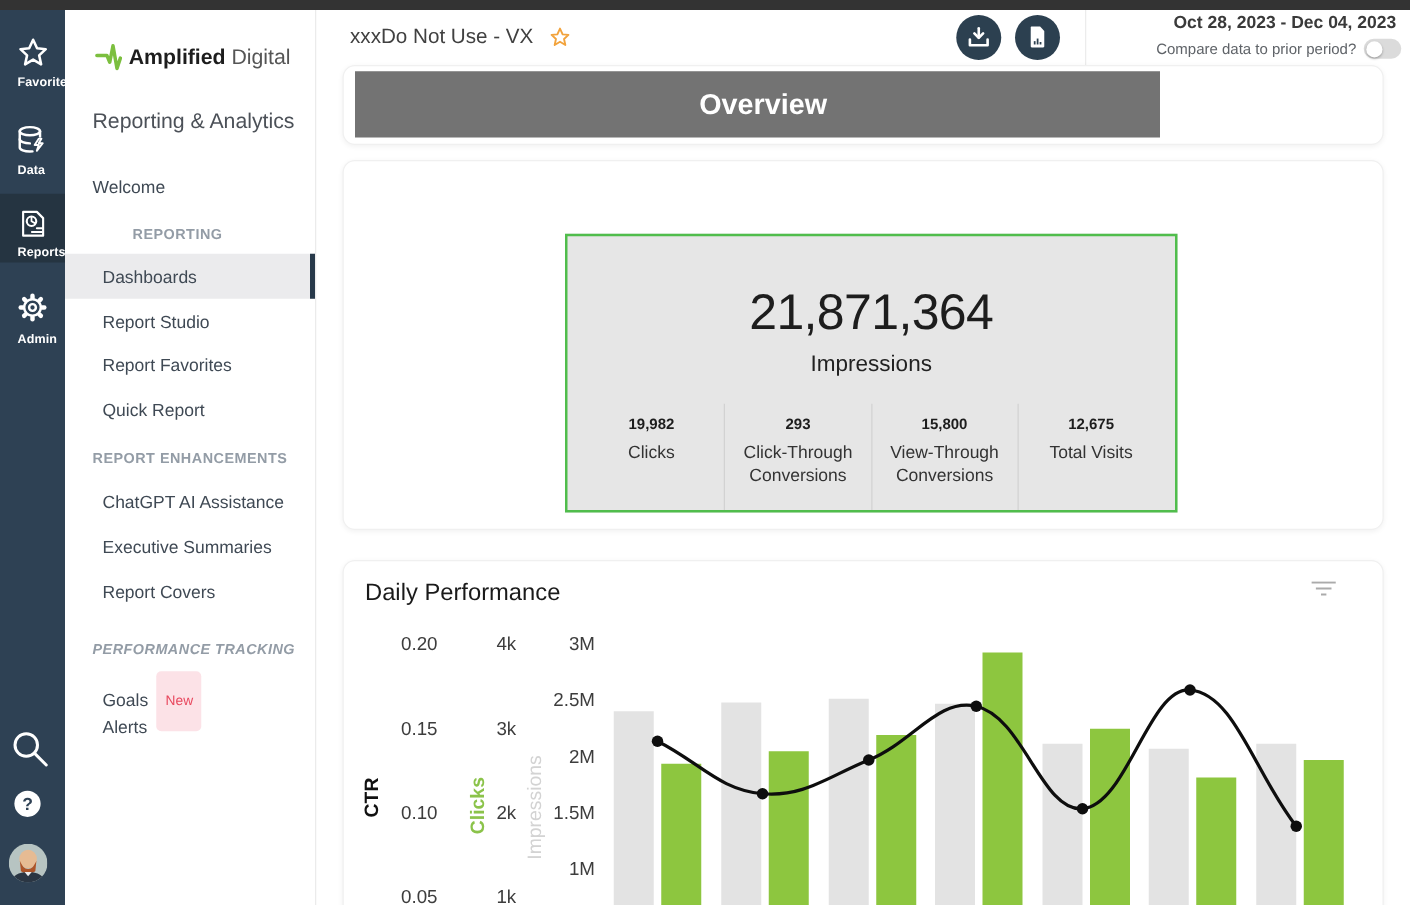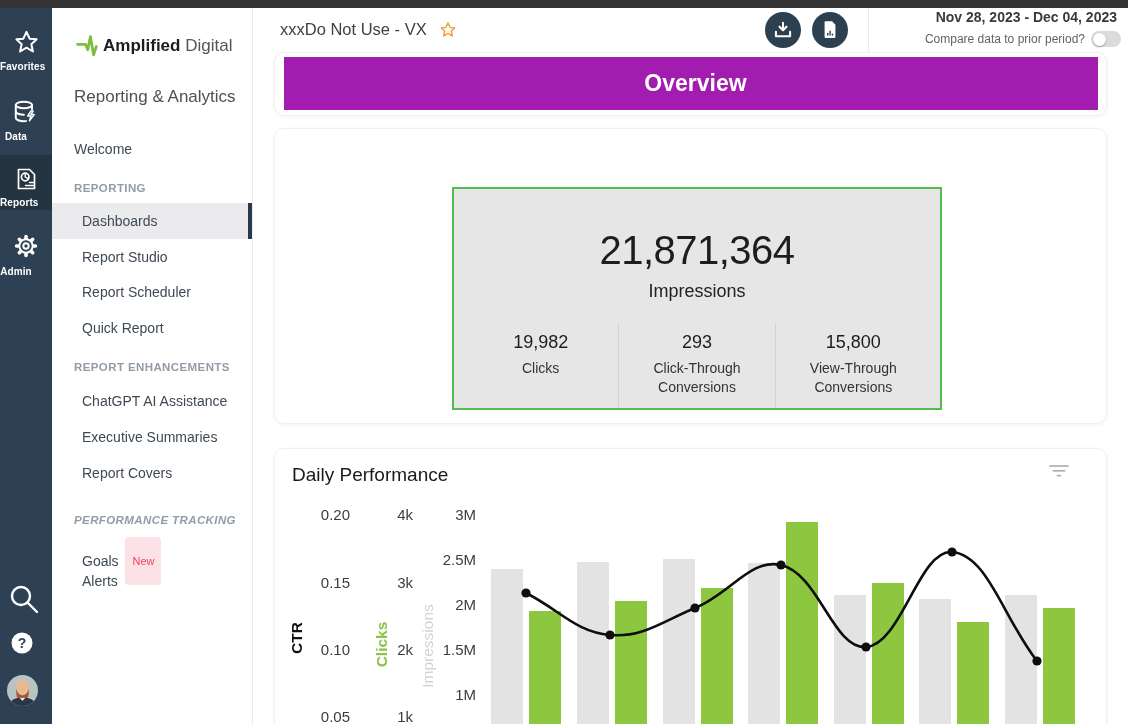--- a/index.html
+++ b/index.html
@@ -2,49 +2,49 @@
 <html><head>
 <meta charset="utf-8">
 <style>
 * { margin:0; padding:0; box-sizing:border-box; }
 html,body { width:1128px; height:724px; overflow:hidden; background:#fff; }
 body { font-family:"Liberation Sans", sans-serif; position:relative; }
 #topbar { position:absolute; left:0; top:0; width:1128px; height:8px; background:#333333; z-index:50; }
 
 #rail { position:absolute; left:0; top:8px; width:52px; height:716px; background:#2e4154; z-index:10; }
 .railsvg { position:absolute; }
-.raillabel { position:absolute; left:0; width:32px; text-align:center; font-size:10px; line-height:8px; font-weight:bold; color:#fff; letter-spacing:0.1px; }
+.raillabel { position:absolute; left:14px; width:32px; text-align:left; font-size:10px; line-height:8px; font-weight:bold; color:#fff; letter-spacing:0.1px; }
 #railsel { position:absolute; left:0; top:147px; width:52px; height:55px; background:#253441; }
 
 #sidenav { position:absolute; left:52px; top:8px; width:201px; height:716px; background:#fff; border-right:1px solid #ebebeb; z-index:9; }
 .navhead { position:absolute; left:22px; font-size:11.5px; font-weight:bold; color:#939ca6; letter-spacing:0.4px; }
 .navitem { position:absolute; font-size:14px; color:#3f4954; }
 #navsel { position:absolute; left:0; top:195px; width:200px; height:36px; background:#ebebed; border-right:4px solid #27394a; }
 
 #main { position:absolute; left:253px; top:8px; width:875px; height:716px; background:#fff; }
 .card { position:absolute; left:21px; width:833px; background:#fff; border:1px solid #f0f0f0; border-radius:10px; box-shadow:0 1px 4px rgba(0,0,0,0.05); }
 #titlerow-title { position:absolute; left:27px; top:12px; font-size:16.5px; color:#414141; }
 .circbtn { position:absolute; top:4px; width:36px; height:36px; border-radius:50%; background:#2c4050; }
 #hdivider { position:absolute; left:615px; top:0px; width:1px; height:48px; background:#ececec; }
 #daterange { position:absolute; right:11px; top:1px; font-size:14px; font-weight:bold; color:#3a3a3a; }
 #comparelbl { position:absolute; right:43px; top:24px; font-size:12px; color:#5f6368; }
 #toggle { position:absolute; right:7px; top:23px; width:30px; height:16px; border-radius:8px; background:#dbdbdb; }
 #toggle .knob { position:absolute; left:1.5px; top:1.5px; width:13px; height:13px; border-radius:50%; background:#fff; box-shadow:0 1px 2px rgba(0,0,0,0.3); }
 
 #titlecard { top:44px; height:64px; }
-#bluebar { position:absolute; left:9px; top:4px; width:814px; height:53px; background:#a21caf; color:#fff; font-size:23px; font-weight:bold; text-align:center; line-height:53px; text-indent:9px; }
+#bluebar { position:absolute; left:9px; top:4px; width:644px; height:53px; background:#737373; color:#fff; font-size:23px; font-weight:bold; text-align:center; line-height:53px; text-indent:9px; }
 
 #statscard { top:120px; height:296px; }
 #statbox { position:absolute; left:177px; top:58px; width:490px; height:223px; background:#e6e6e6; border:2px solid #50bd4c; }
 #bignum { position:absolute; left:0; top:39px; width:100%; text-align:center; font-size:40px; color:#1d1d1d; letter-spacing:-0.5px; }
 #bignumlbl { position:absolute; left:0; top:92px; width:100%; text-align:center; font-size:18px; color:#222; }
 #statrow { position:absolute; left:9px; right:9px; top:134px; height:85px; display:flex; }
 .statcol { flex:1; text-align:center; padding-top:9px; }
 .statcol + .statcol { border-left:1px solid #d2d2d2; }
-.statnum { font-size:18px; font-weight:normal; color:#1d1d1d; }
+.statnum { font-size:12px; font-weight:bold; color:#1d1d1d; }
 .statlbl { font-size:14px; color:#333; line-height:19px; margin-top:6px; }
 
 #chartcard { top:440px; height:290px; }
 #charttitle { position:absolute; left:17px; top:15px; font-size:19px; color:#1a1a1a; }
 #chartsvg { position:absolute; left:0; top:0; }
 </style>
 </head>
 <body>
 <div id="topbar"></div>
 
@@ -109,25 +109,25 @@
     </svg>
 </div>
 
 <div id="sidenav">
   <svg width="200" height="46" viewBox="0 0 200 46" style="position:absolute;left:0;top:16px;" fill="none">
     <path d="M25.5 20.3h8l2.3 5.5 2.6-13.2 3.2 18.2 2.7-8.3" stroke="#7cbf3f" stroke-width="2.8" stroke-linecap="round" stroke-linejoin="round"></path>
     <text x="51" y="27" font-family="Liberation Sans, sans-serif" font-size="17" font-weight="bold" fill="#1d1d1d">Amplified <tspan font-weight="normal" fill="#555">Digital</tspan></text>
   </svg>
   <div style="position:absolute;left:22px;top:79px;font-size:17px;color:#4c5158;">Reporting &amp; Analytics</div>
   <div class="navitem" style="left:22px;top:133px;">Welcome</div>
-  <div class="navhead" style="top:174px;">REPORTING</div>
+  <div class="navhead" style="top:174px;margin-left:32px;">REPORTING</div>
   <div id="navsel"></div>
   <div class="navitem" style="left:30px;top:205px;">Dashboards</div>
   <div class="navitem" style="left:30px;top:241px;">Report Studio</div>
-  <div class="navitem" style="left:30px;top:276px;">Report Scheduler</div>
+  <div class="navitem" style="left:30px;top:276px;">Report Favorites</div>
   <div class="navitem" style="left:30px;top:312px;">Quick Report</div>
   <div class="navhead" style="top:353px;">REPORT ENHANCEMENTS</div>
   <div class="navitem" style="left:30px;top:385px;">ChatGPT AI Assistance</div>
   <div class="navitem" style="left:30px;top:421px;">Executive Summaries</div>
   <div class="navitem" style="left:30px;top:457px;">Report Covers</div>
   <div class="navhead" style="top:506px;font-style:italic;">PERFORMANCE TRACKING</div>
   <div class="navitem" style="left:30px;top:530px;">Goals <span style="display:inline-block;margin-left:3px;background:#fce2e7;color:#e8485e;font-size:11px;padding:18px 7px;border-radius:4px;position:relative;top:-1px;">New</span></div>
   <div class="navitem" style="left:30px;top:565px;">Alerts</div>
 </div>
 
@@ -147,21 +147,21 @@
     <svg width="20" height="20" viewBox="0 0 24 24" style="position:absolute;left:8px;top:8px;">
         <path d="M5.5 2.5c0-.6.4-1 1-1h8l4 4.2V20.5c0 .6-.4 1-1 1h-11c-.6 0-1-.4-1-1z" fill="#fff"></path>
         <g stroke="#2c4050" stroke-width="1.7">
           <line x1="9.3" y1="18.7" x2="9.3" y2="15.5"></line>
           <line x1="12.1" y1="18.7" x2="12.1" y2="13"></line>
           <line x1="14.9" y1="18.7" x2="14.9" y2="16.3"></line>
         </g>
       </svg>
   </div>
   <div id="hdivider"></div>
-  <div id="daterange">Nov 28, 2023 - Dec 04, 2023</div>
+  <div id="daterange">Oct 28, 2023 - Dec 04, 2023</div>
   <div id="comparelbl">Compare data to prior period?</div>
   <div id="toggle">
       <div class="knob"></div>
     </div>
 
   <div class="card" id="titlecard">
       <div id="bluebar">Overview</div>
     </div>
 
   <div class="card" id="statscard">
@@ -173,20 +173,24 @@
             <div class="statnum">19,982</div>
             <div class="statlbl">Clicks</div>
           </div>
         <div class="statcol">
             <div class="statnum">293</div>
             <div class="statlbl">Click-Through<br>Conversions</div>
           </div>
         <div class="statcol">
             <div class="statnum">15,800</div>
             <div class="statlbl">View-Through<br>Conversions</div>
+          </div>
+        <div class="statcol">
+            <div class="statnum">12,675</div>
+            <div class="statlbl">Total Visits</div>
           </div>
       </div>
     </div>
   </div>
 
   <div class="card" id="chartcard">
     <div id="charttitle">Daily Performance</div>
     <svg width="22" height="13" viewBox="0 0 22 13" style="position:absolute;left:773px;top:16px;">
         <g stroke="#ababab" stroke-width="1.6">
           <line x1="1.3" y1="1" x2="20.6" y2="1"></line>

